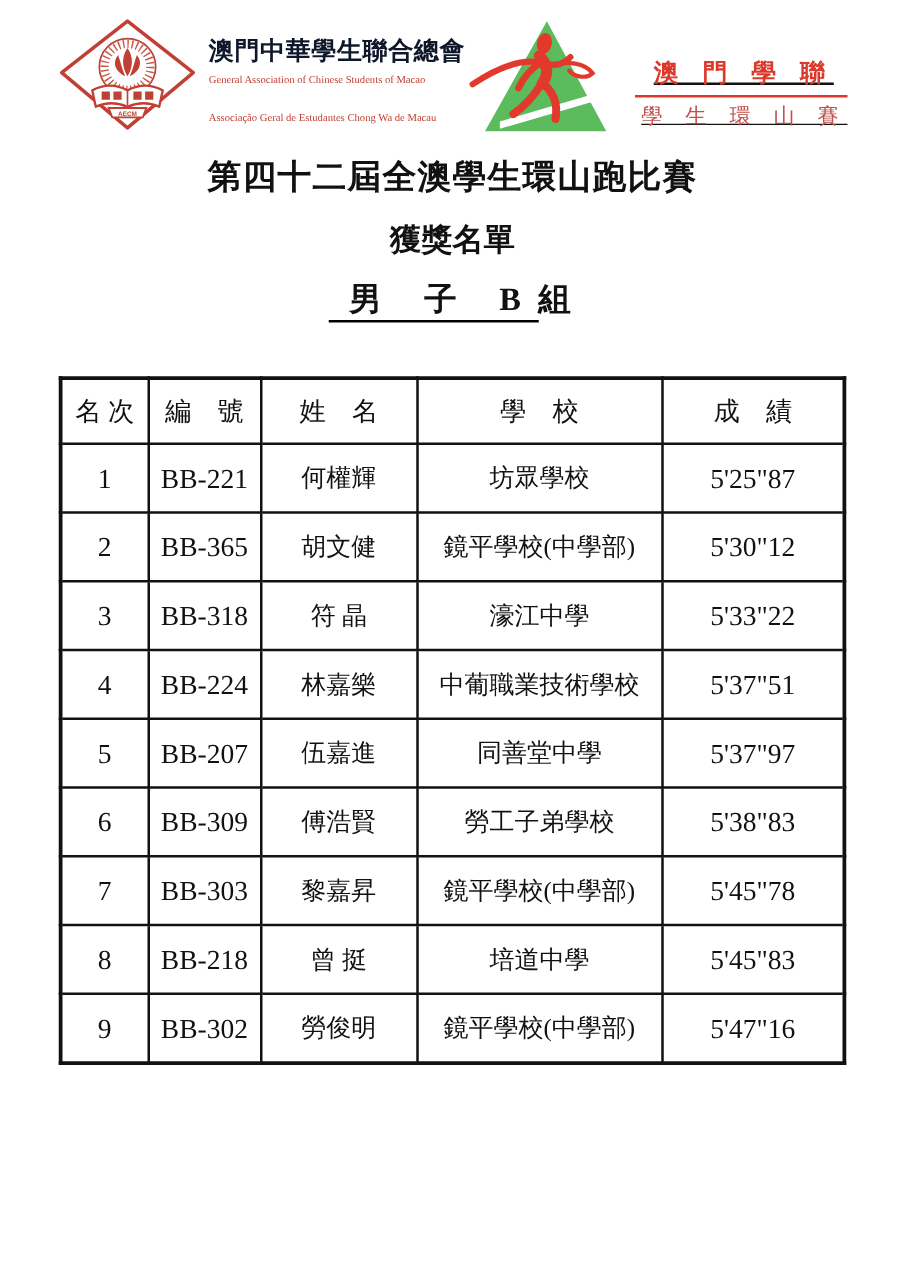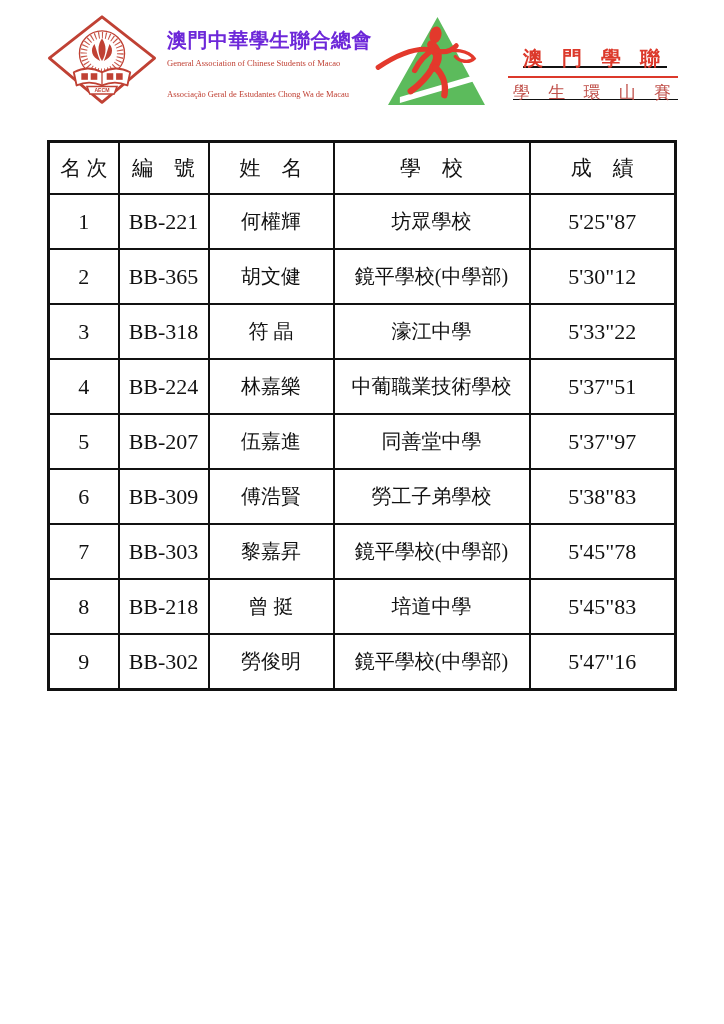--- a/index.html
+++ b/index.html
@@ -7,38 +7,38 @@
     width:724px;height:1024px;background:#ffffff;overflow:hidden;
     font-family:"Liberation Serif","DejaVu Serif",serif;color:#111;
     position:relative;
   }
   
   .header{display:flex;justify-content:space-between;align-items:flex-start;
           padding:14px 46px 0 44px;}
   .logo-left{display:flex;gap:7px;}
   .emblem-left{width:116px;height:94px;display:block;}
   .logo-left-text{margin-top:13px;}
-  .org-cn{font-size:20px;font-weight:bold;color:#6d28d9;letter-spacing:0.5px;white-space:nowrap;}
+  .org-cn{font-size:20px;font-weight:bold;color:#0f172a;letter-spacing:0.5px;white-space:nowrap;}
   .org-en{font-size:8.5px;color:#c04134;margin-top:4px;white-space:nowrap;}
   .org-pt{font-size:8.5px;color:#c04134;margin-top:21px;white-space:nowrap;}
   .logo-right{display:flex;gap:10px;}
   .emblem-right{width:124px;height:94px;display:block;}
   .logo-right-text{margin-top:31px;text-align:center;text-decoration:underline;}
   .lr-title{font-size:20px;font-weight:bold;color:#dc392b;letter-spacing:7px;
             border-bottom:2px solid #dc392b;padding:0 2px 4px 6px;white-space:nowrap;}
   .lr-sub{font-size:17px;color:#c0504a;letter-spacing:7px;margin-top:3px;
           padding-left:5px;white-space:nowrap;}
   
   .titles{text-align:center;}
   .title-main{font-size:27px;font-weight:bold;margin-top:15px;letter-spacing:1px;}
   .title-sub{font-size:25px;font-weight:bold;margin-top:16px;}
   .title-group{font-size:26px;font-weight:bold;margin-top:14px;letter-spacing:4px;}
   .blank{border-bottom:2.5px solid #000;padding:0 10px 2px 16px;}
   
-  table.results{border-collapse:collapse;margin:32px 0 0 47px;table-layout:fixed;
+  table.results{border-collapse:collapse;margin:44px 0 0 47px;table-layout:fixed;
                 width:627px;border:3px solid #111;padding-left:20px;}
   .results th,.results td{border:2px solid #111;text-align:center;padding:0;
                           font-weight:normal;overflow:hidden;}
   .results th{height:50px;font-size:21px;}
   .results td{height:53px;}
   .c-rank,.c-bib,.c-time{font-size:22px;font-family:"Liberation Serif","DejaVu Serif",serif;}
   .c-name,.c-school{font-size:20px;}
 </style>
 </head>
 <body>
@@ -90,20 +90,25 @@
         </svg>
       </span>
       <div class="logo-right-text">
         <div class="lr-title">澳 門 學 聯</div>
         <div class="lr-sub">學 生 環 山 賽</div>
       </div>
     </div>
 
   </div>
 
+  <div class="titles">
+    <div class="title-main">第四十二屆全澳學生環山跑比賽</div>
+    <div class="title-sub">獲獎名單</div>
+    <div class="title-group"><span class="blank">男　子　B</span><span>組</span></div>
+  </div>
 
   <table class="results">
     <colgroup>
       <col style="width:70px">
         <col style="width:90px">
         <col style="width:125px">
       <col style="width:196px">
         <col style="width:146px">
     </colgroup>
     <thead>

